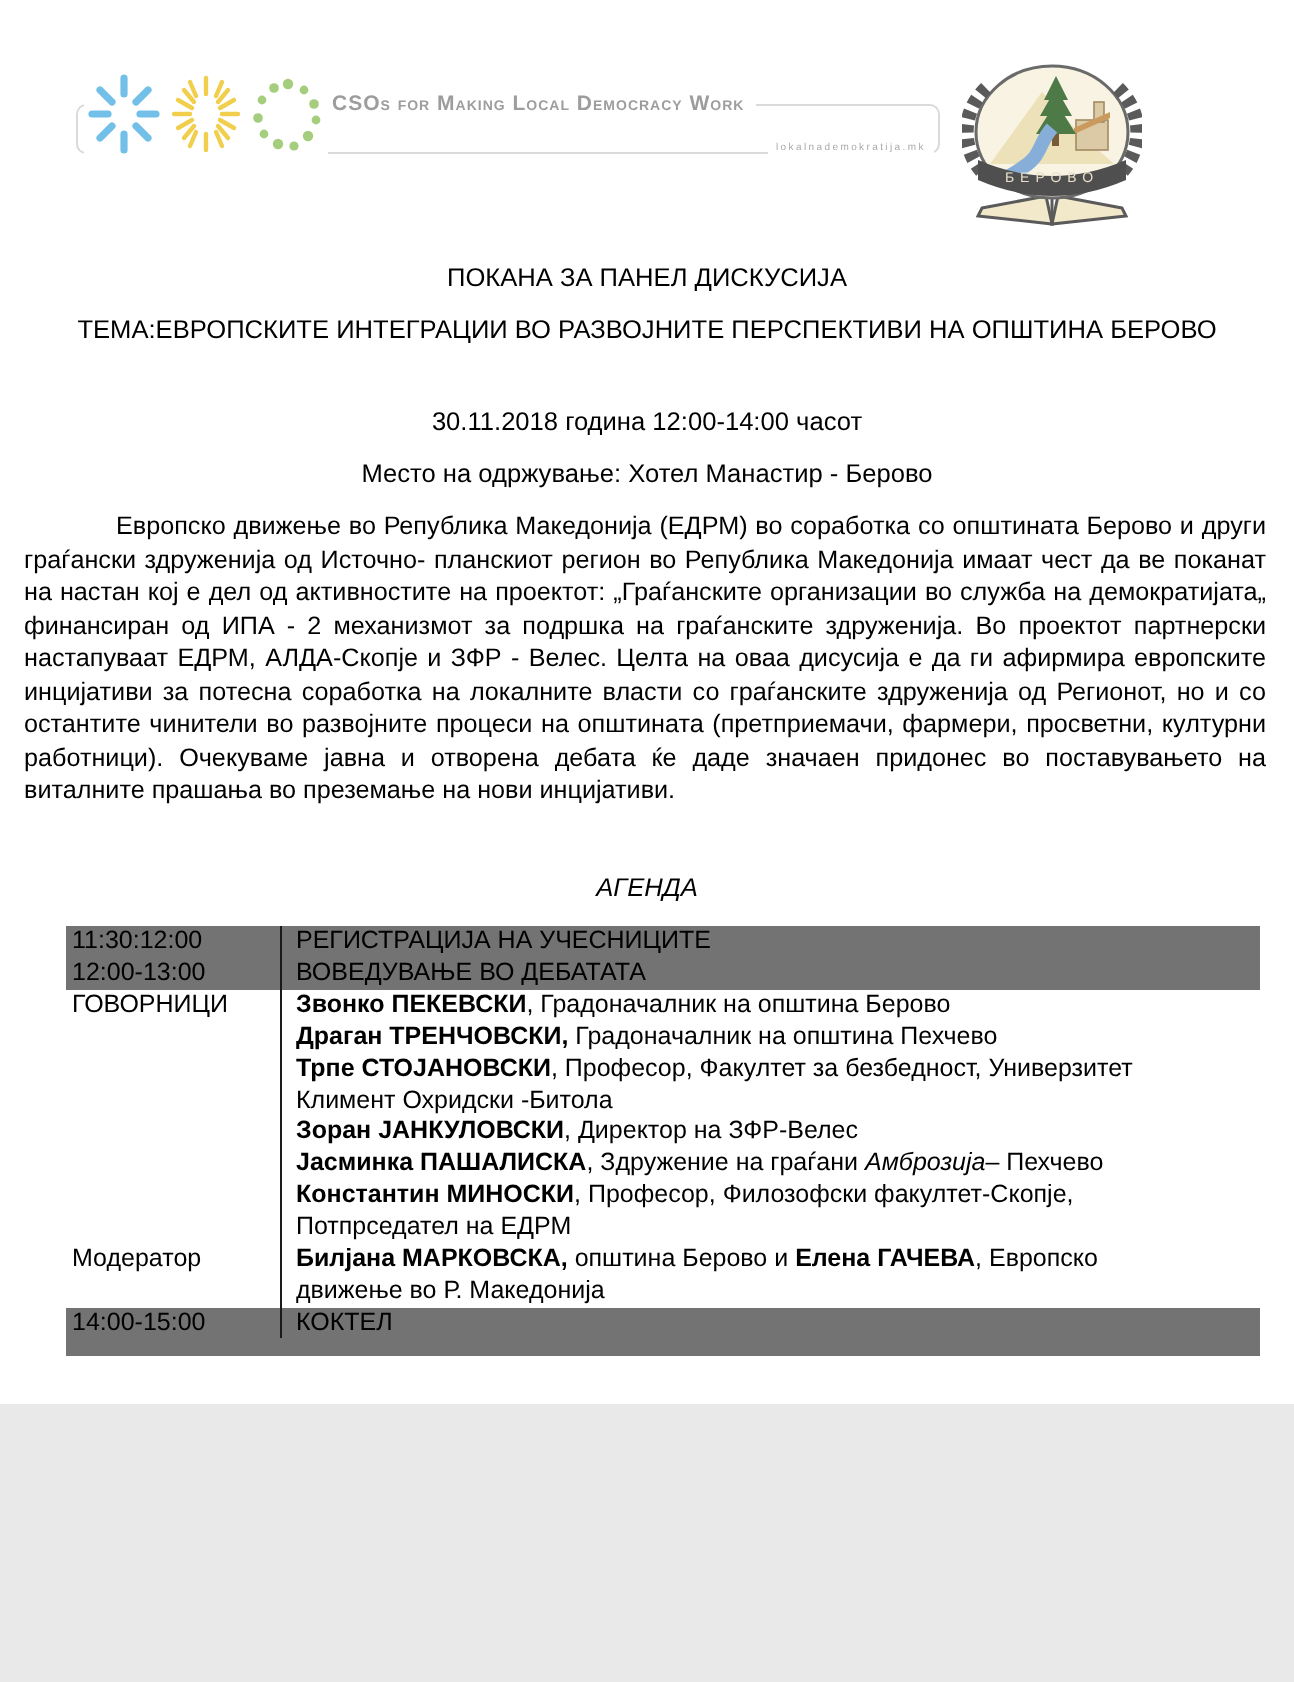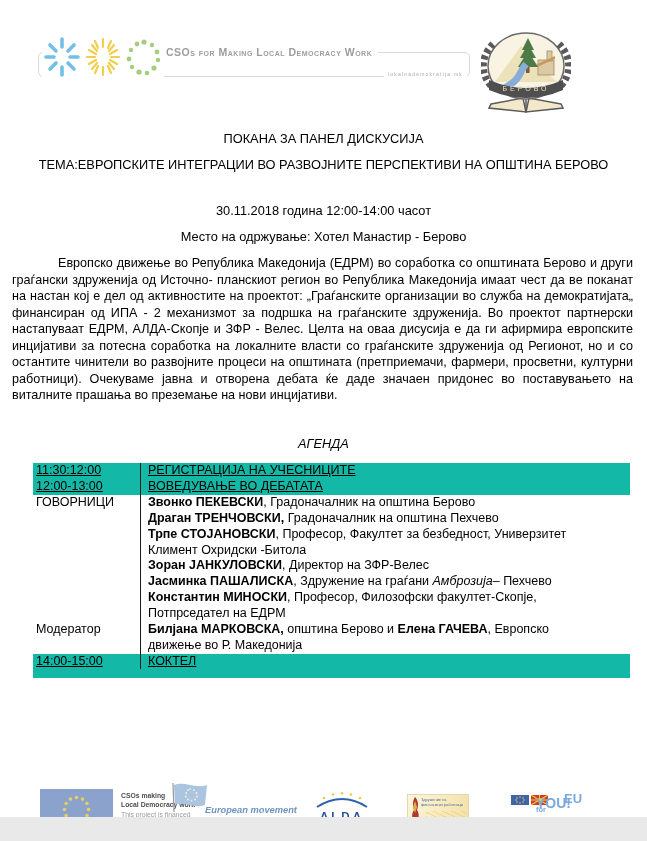--- a/index.html
+++ b/index.html
@@ -1,17 +1,17 @@
 <!DOCTYPE html>
 <html><head>
 <meta charset="utf-8">
 <style>
   html,body { margin:0; padding:0; background:#e9e9e9; }
   .page {
-    position:relative; width:647px; height:817px; margin:0 auto;
+    position:relative; width:647px; height:702px; margin:0 auto;
     background:#ffffff; overflow:hidden;
     font-family:"Liberation Sans", sans-serif; color:#000;
   }
   
   .logo-box { position:absolute; left:38px; top:52px; width:430px; height:23px;
     border:1px solid #dadada; border-radius:5px; }
   .bursts { position:absolute; left:42px; top:35px; width:122px; height:44px; background:#fff; }
   .logo-label { position:absolute; left:160px; top:46px; background:#fff; padding:0 6px;
     font-size:10.5px; font-weight:bold; letter-spacing:0.5px; color:#9d9d9d;
     font-variant:small-caps; white-space:nowrap; }
@@ -25,21 +25,21 @@
   .datetime { top:203px; }
   .venue    { top:229px; }
   .paragraph { position:absolute; top:255px; left:12px; width:621px;
     font-size:12.6px; line-height:16.55px; text-align:justify; text-indent:46px; }
   .agenda-heading { top:436px;font-style:italic; }
   
   .agenda { position:absolute; top:463px; left:33px; width:597px;
     font-size:12.5px; line-height:15.9px; }
   .agenda-divider { position:absolute; left:107px; top:0; bottom:9px; width:1px; background:#1a1a1a; }
   .agenda-row { display:flex; }
-  .agenda-row.blue { background:#14b8a6;text-decoration:underline; }
+  .agenda-row.blue { background:#737373; }
   .agenda-row:last-child { padding-bottom:8px; }
   .agenda-time { flex:0 0 104px; padding-left:3px; }
   .agenda-content { flex:1; padding-left:8px; }
   .b { font-weight:bold; }
   .i { font-style:italic; }
   
   .f-eu-flag { position:absolute; left:40px; top:789px; }
   .f-eu-text { position:absolute; left:121px; top:791px; font-size:6.8px; line-height:9.4px; }
   .f-eu-text .strong { font-weight:bold; color:#4d4d4d; }
   .f-eu-text .muted  { color:#9b9b9b; }

